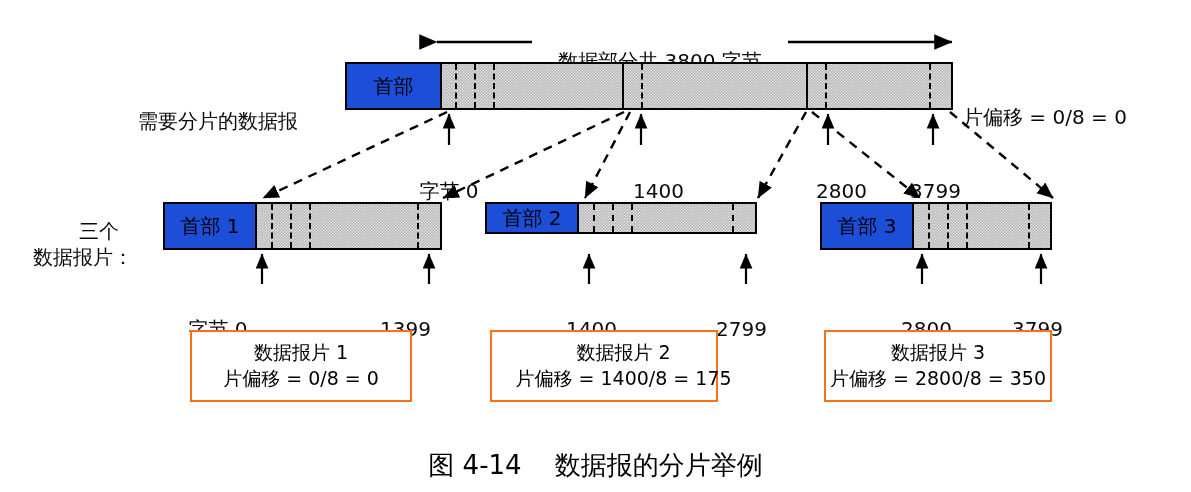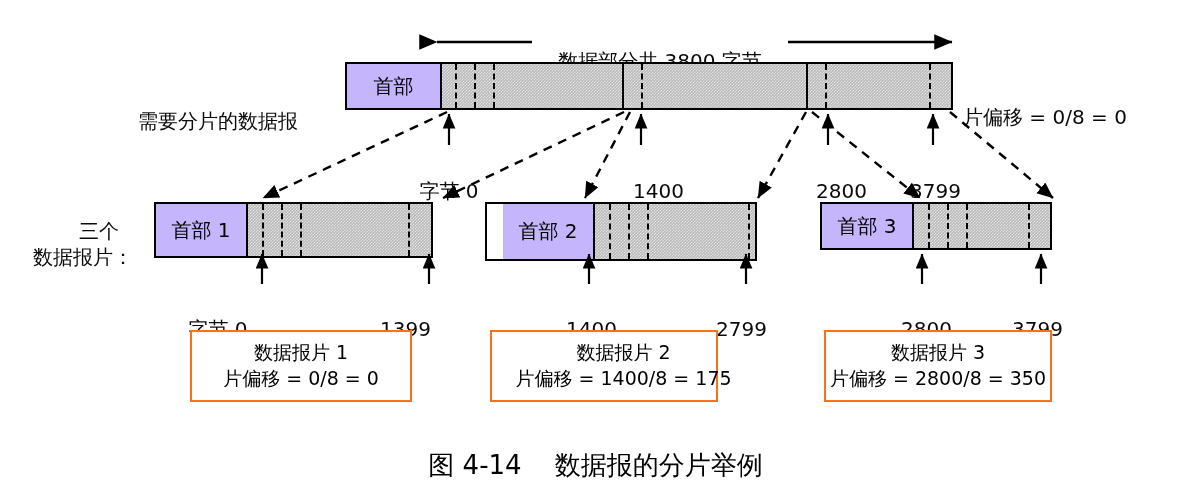--- a/index.html
+++ b/index.html
@@ -37,21 +37,21 @@
   .bar {
     position: absolute;
     box-sizing: border-box;
     border: 2px solid #000;
     background: #ffffff;
     display: flex;
     align-items: stretch;
   }
   .bar-head {
     box-sizing: border-box;
-    background: #c4b5fd;
+    background: #1d4ed8;
     border-right: 2px solid #000;
     display: flex;
     align-items: center;
     justify-content: center;
     font-size: 20px;
     white-space: nowrap;
   }
   .bar-data {
     flex: 1 1 auto;
     position: relative;
@@ -134,35 +134,35 @@
   <div class="lbl" style="left:963px; top:76px;">片偏移 = 0/8 = 0</div>
 
   <div class="lbl lbl-c" style="left:389px; top:150px; width:120px; text-align:center;">字节 0</div>
   <div class="lbl" style="left:633px; top:150px;">1400</div>
   <div class="lbl" style="left:816px; top:150px;">2800</div>
   <div class="lbl" style="left:910px; top:150px;">3799</div>
 
   <div class="lbl lbl-c" style="left:44px; top:190px; width:110px; text-align:center;">三个</div>
   <div class="lbl" style="left:33px; top:216px;">数据报片：</div>
 
-  <div class="bar" style="left:154px; top:202px; width:279px; height:56px;">
+  <div class="bar" style="left:163px; top:202px; width:279px; height:48px;">
     <div class="bar-head" style="width:92px;">
       <span>首部 1</span>
     </div>
     <div class="bar-data">
       <div class="vdash" style="left:14px;"></div>
       <div class="vdash" style="left:33px;"></div>
       <div class="vdash" style="left:52px;"></div>
       <div class="vdash" style="left:160px;"></div>
     </div>
   </div>
   <div class="lbl lbl-c" style="left:158px; top:288px; width:120px; text-align:center;">字节 0</div>
   <div class="lbl" style="left:380px; top:288px;">1399</div>
 
-  <div class="bar" style="left:485px; top:202px; width:272px; height:59px;padding-left:16px;">
+  <div class="bar" style="left:485px; top:202px; width:272px; height:32px;">
     <div class="bar-head" style="width:92px;">
       <span>首部 2</span>
     </div>
     <div class="bar-data">
       <div class="vdash" style="left:14px;"></div>
       <div class="vdash" style="left:33px;"></div>
       <div class="vdash" style="left:52px;"></div>
       <div class="vdash" style="left:153px;"></div>
     </div>
   </div>

